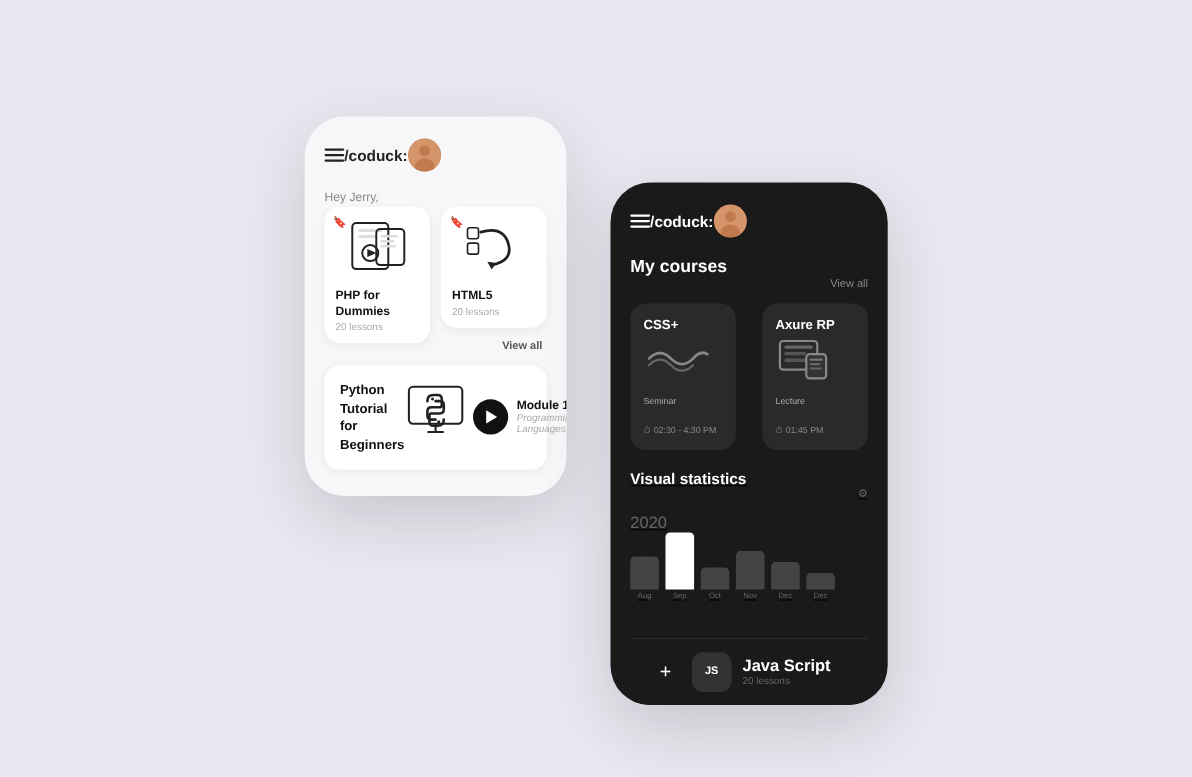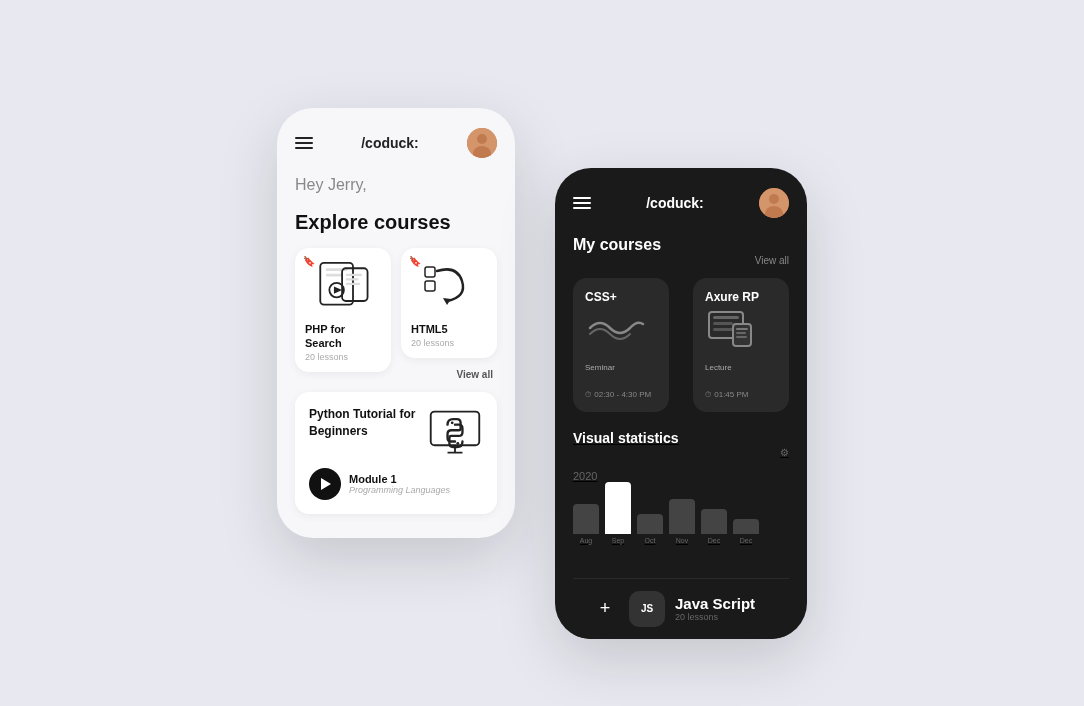--- a/index.html
+++ b/index.html
@@ -30,21 +30,20 @@
 
     
     .phone-light {
       width: 238px;
       background: #f7f7f9;
       padding: 20px 18px 24px;
     }
 
     .phone-header {
       display: flex;
-      justify-content: space-between;
       align-items: center;
       margin-bottom: 18px;
     }
 
     .hamburger-icon {
       display: flex;
       flex-direction: column;
       gap: 3px;
       cursor: pointer;
     }
@@ -68,23 +67,23 @@
       height: 30px;
       border-radius: 50%;
       background: #c97b4b;
       overflow: hidden;
       display: flex;
       align-items: center;
       justify-content: center;
     }
 
     .greeting {
-      font-size: 16px;
+      font-size: 11px;
       color: #888;
-      margin-bottom: 17px;
+      margin-bottom: 2px;
     }
 
     .page-title {
       font-size: 20px;
       font-weight: 700;
       color: #111;
       margin-bottom: 14px;
     }
 
     
@@ -176,21 +175,21 @@
     }
 
     
     .python-card {
       background: #fff;
       border-radius: 14px;
       padding: 14px;
       box-shadow: 0 2px 8px rgba(0,0,0,0.06);
       margin-top: 10px;
       display: flex;
-      flex-direction: column;
+      flex-direction: row;
       gap: 6px;
       position: relative;
     }
 
     .python-card-header {
       display: flex;
       justify-content: space-between;
       align-items: flex-start;
     }
 
@@ -339,21 +338,21 @@
       margin-bottom: 6px;
     }
 
     
     .stats-section {
       margin-bottom: 16px;
       text-decoration: underline;
     }
 
     .stats-year {
-      font-size: 11px;
+      font-size: 15px;
       color: #666;
       margin-bottom: 10px;
     }
 
     .chart-container {
       display: flex;
       align-items: flex-end;
       gap: 6px;
       height: 70px;
       padding-bottom: 18px;
@@ -449,21 +448,20 @@
       <div class="avatar">
         <svg width="30" height="30" viewBox="0 0 30 30">
           <circle cx="15" cy="15" r="15" fill="#d4956a"></circle>
           <circle cx="15" cy="11" r="5" fill="#c07a4e"></circle>
           <ellipse cx="15" cy="26" rx="9" ry="8" fill="#c07a4e"></ellipse>
         </svg>
       </div>
     </div>
 
     <p class="greeting">Hey Jerry,</p>
-    <h1 class="page-title">Explore courses</h1>
 
 
     <div class="courses-row">
 
       <div class="course-card course-card-small">
         <span class="bookmark-icon">🔖</span>
         <div class="course-illustration php-illustration">
           <svg width="70" height="55" viewBox="0 0 70 55">
 
             <rect x="10" y="2" width="36" height="46" rx="4" fill="none" stroke="#222" stroke-width="2"></rect>
@@ -471,21 +469,21 @@
             <rect x="16" y="14" width="18" height="3" rx="1.5" fill="#ddd"></rect>
             <circle cx="28" cy="32" r="8" fill="none" stroke="#222" stroke-width="2"></circle>
             <polygon points="25,28 25,36 34,32" fill="#222"></polygon>
 
             <rect x="34" y="8" width="28" height="36" rx="4" fill="none" stroke="#222" stroke-width="2"></rect>
             <rect x="38" y="14" width="18" height="2.5" rx="1.2" fill="#ddd"></rect>
             <rect x="38" y="19" width="14" height="2.5" rx="1.2" fill="#ddd"></rect>
             <rect x="38" y="24" width="16" height="2.5" rx="1.2" fill="#ddd"></rect>
           </svg>
         </div>
-        <div class="course-title">PHP for Search</div>
+        <div class="course-title">PHP for Dummies</div>
         <div class="course-lessons">20 lessons</div>
       </div>
 
       <div style="display:flex; flex-direction:column; gap:6px;">
         <div class="course-card" style="width:96px;">
           <span class="bookmark-icon">🔖</span>
           <div class="course-illustration html-illustration">
             <svg width="64" height="50" viewBox="0 0 64 50">
 
               <path d="M20,10 Q40,4 45,20 Q50,36 30,40" fill="none" stroke="#222" stroke-width="2.5" stroke-linecap="round"></path>

